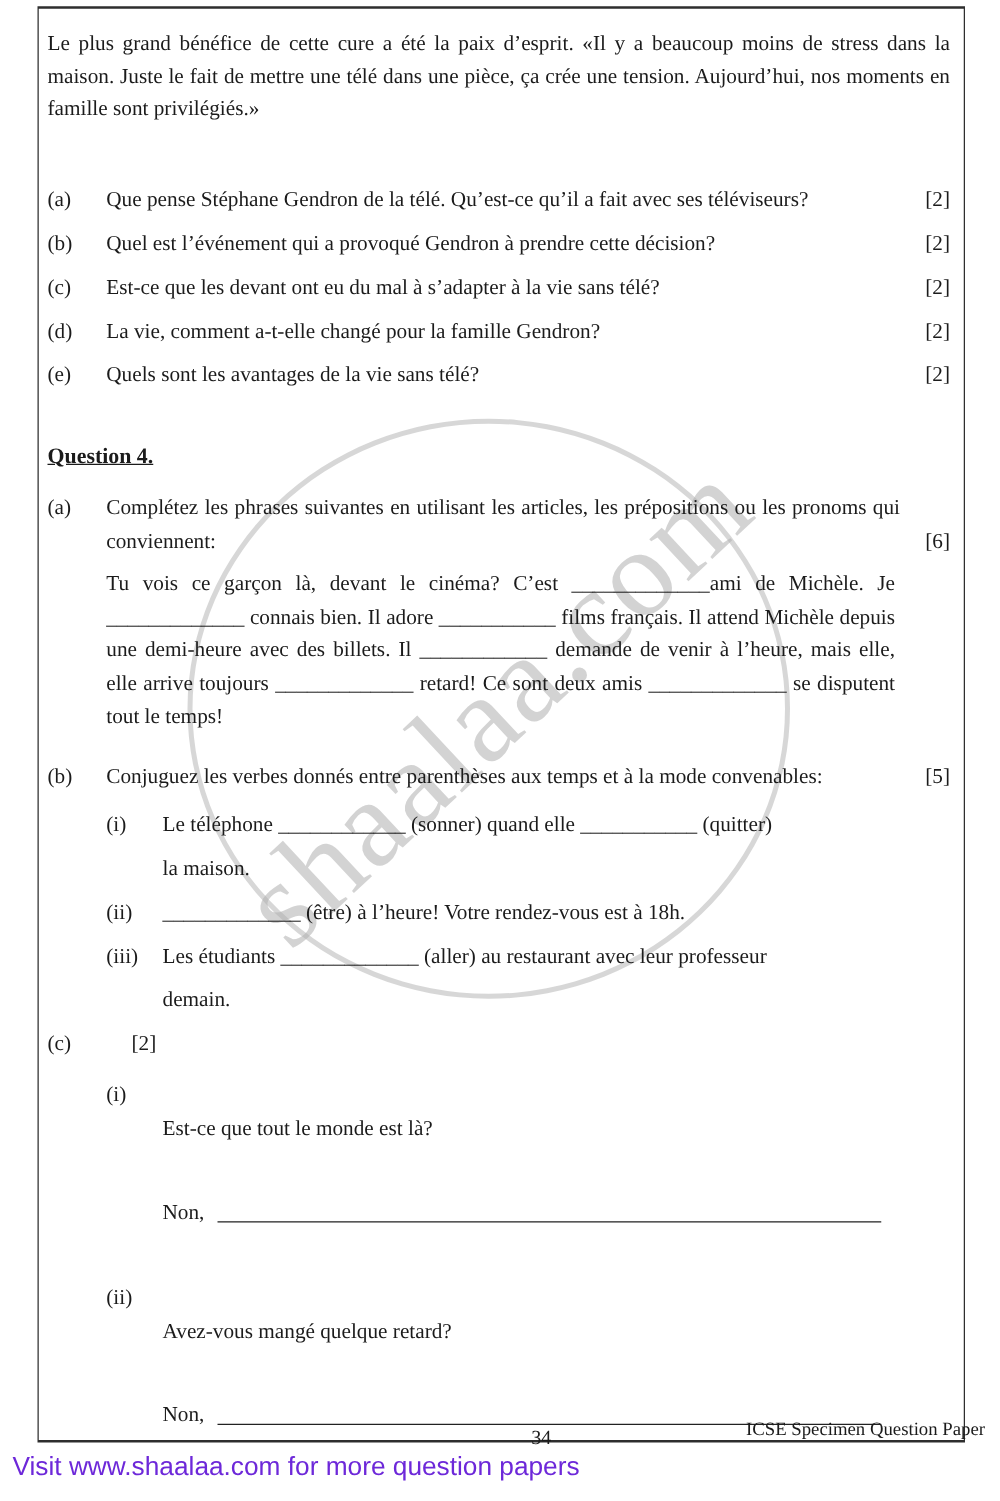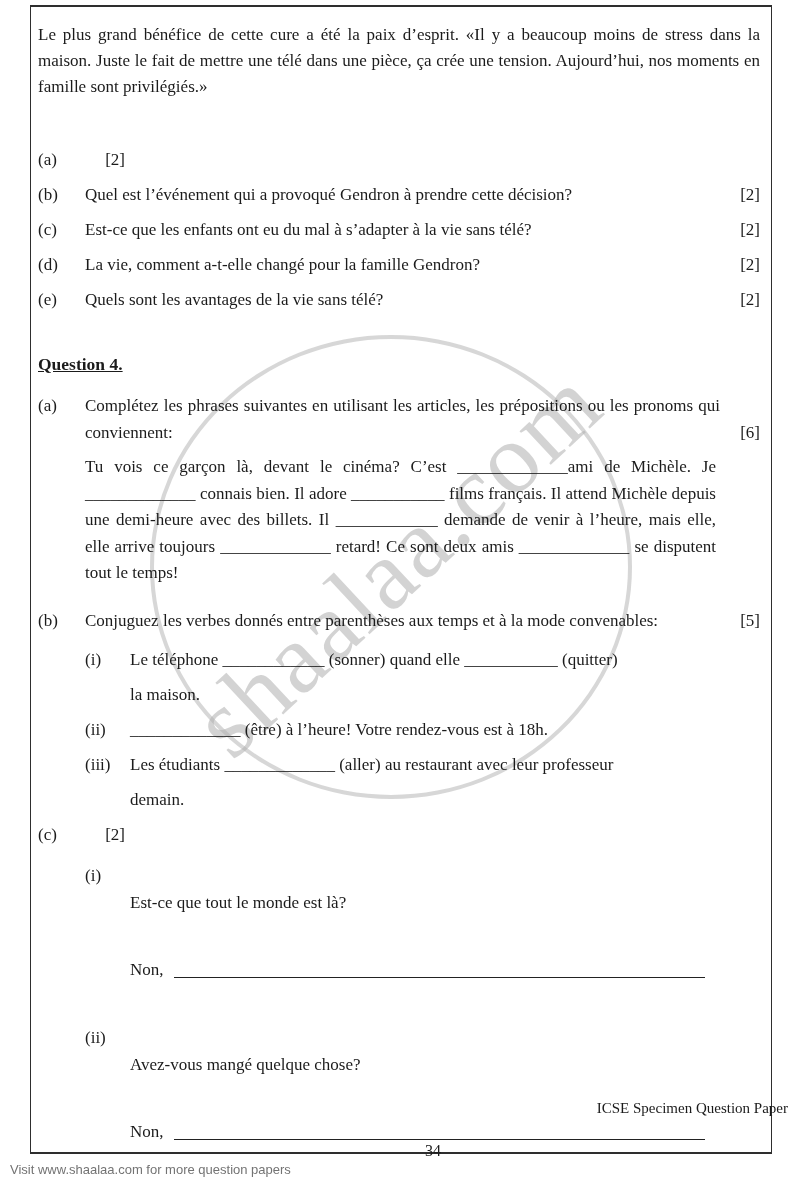--- a/index.html
+++ b/index.html
@@ -72,24 +72,24 @@
 
   
   .page-number {
     position: absolute; left: 0; right: 0; top: 1142px;
     text-align: center; font-size: 16px; z-index: 3;
     transform: translateX(33px);
   }
   .footer-left {
     position: absolute; left: 10px; top: 1162px; z-index: 3;
     font-family: "Liberation Sans", "DejaVu Sans", sans-serif;
-    font-size: 13px; color: #737373;
+    font-size: 21px; color: #6d28d9;
   }
   .footer-right {
-    position: absolute; right: 12px; top: 1100px; z-index: 3;
+    position: absolute; right: 12px; top: 1136px; z-index: 3;
     font-size: 15px;
   }
 </style>
 </head>
 <body>
 
 <div class="page">
 
   <div class="watermark">
     <div class="wm-circle"></div>
@@ -98,30 +98,31 @@
 
   <div class="frame"></div>
 
   <div class="content">
 
     <p class="intro">Le plus grand bénéfice de cette cure a été la paix d’esprit. «Il y a beaucoup moins de stress dans la maison. Juste le fait de mettre une télé dans une pièce, ça crée une tension. Aujourd’hui, nos moments en famille sont privilégiés.»</p>
 
     <div class="qlist">
       <div class="qrow">
         <span class="qlabel">(a)</span>
+        <span class="qtext">Que pense Stéphane Gendron de la télé. Qu’est-ce qu’il a fait avec ses téléviseurs?</span>
         <span class="qmarks">[2]</span>
       </div>
       <div class="qrow">
         <span class="qlabel">(b)</span>
         <span class="qtext">Quel est l’événement qui a provoqué Gendron à prendre cette décision?</span>
         <span class="qmarks">[2]</span>
       </div>
       <div class="qrow">
         <span class="qlabel">(c)</span>
-        <span class="qtext">Est-ce que les enfants ont eu du mal à s’adapter à la vie sans télé?</span>
+        <span class="qtext">Est-ce que les devant ont eu du mal à s’adapter à la vie sans télé?</span>
         <span class="qmarks">[2]</span>
       </div>
       <div class="qrow">
         <span class="qlabel">(d)</span>
         <span class="qtext">La vie, comment a-t-elle changé pour la famille Gendron?</span>
         <span class="qmarks">[2]</span>
       </div>
       <div class="qrow">
         <span class="qlabel">(e)</span>
         <span class="qtext">Quels sont les avantages de la vie sans télé?</span>
@@ -173,21 +174,21 @@
           <div class="cq">Est-ce que tout le monde est là?</div>
           <div class="answer-row">
             <span class="ans-prefix">Non,</span>
             <span class="ans-line"></span>
           </div>
         </div>
       </div>
       <div class="subrow">
         <span class="sublabel">(ii)</span>
         <div class="subtext">
-          <div class="cq">Avez-vous mangé quelque chose?</div>
+          <div class="cq">Avez-vous mangé quelque retard?</div>
           <div class="answer-row">
             <span class="ans-prefix">Non,</span>
             <span class="ans-line"></span>
           </div>
         </div>
       </div>
     </div>
 
   </div>
 

